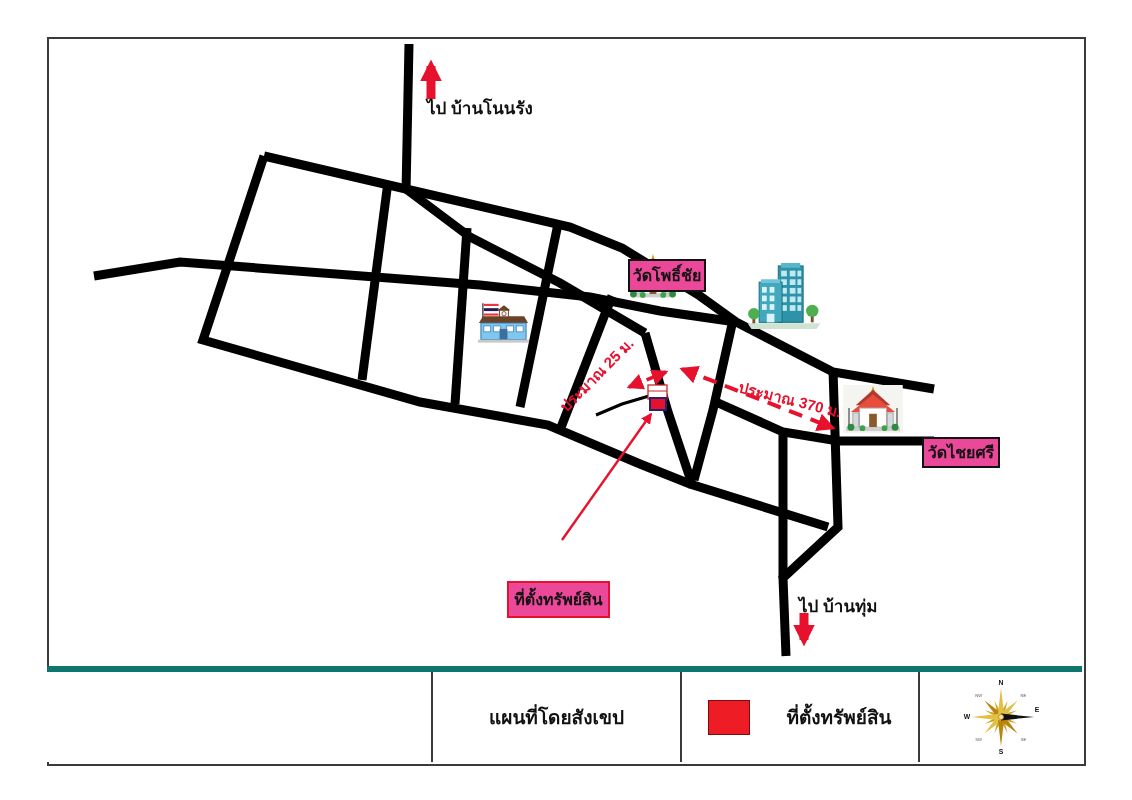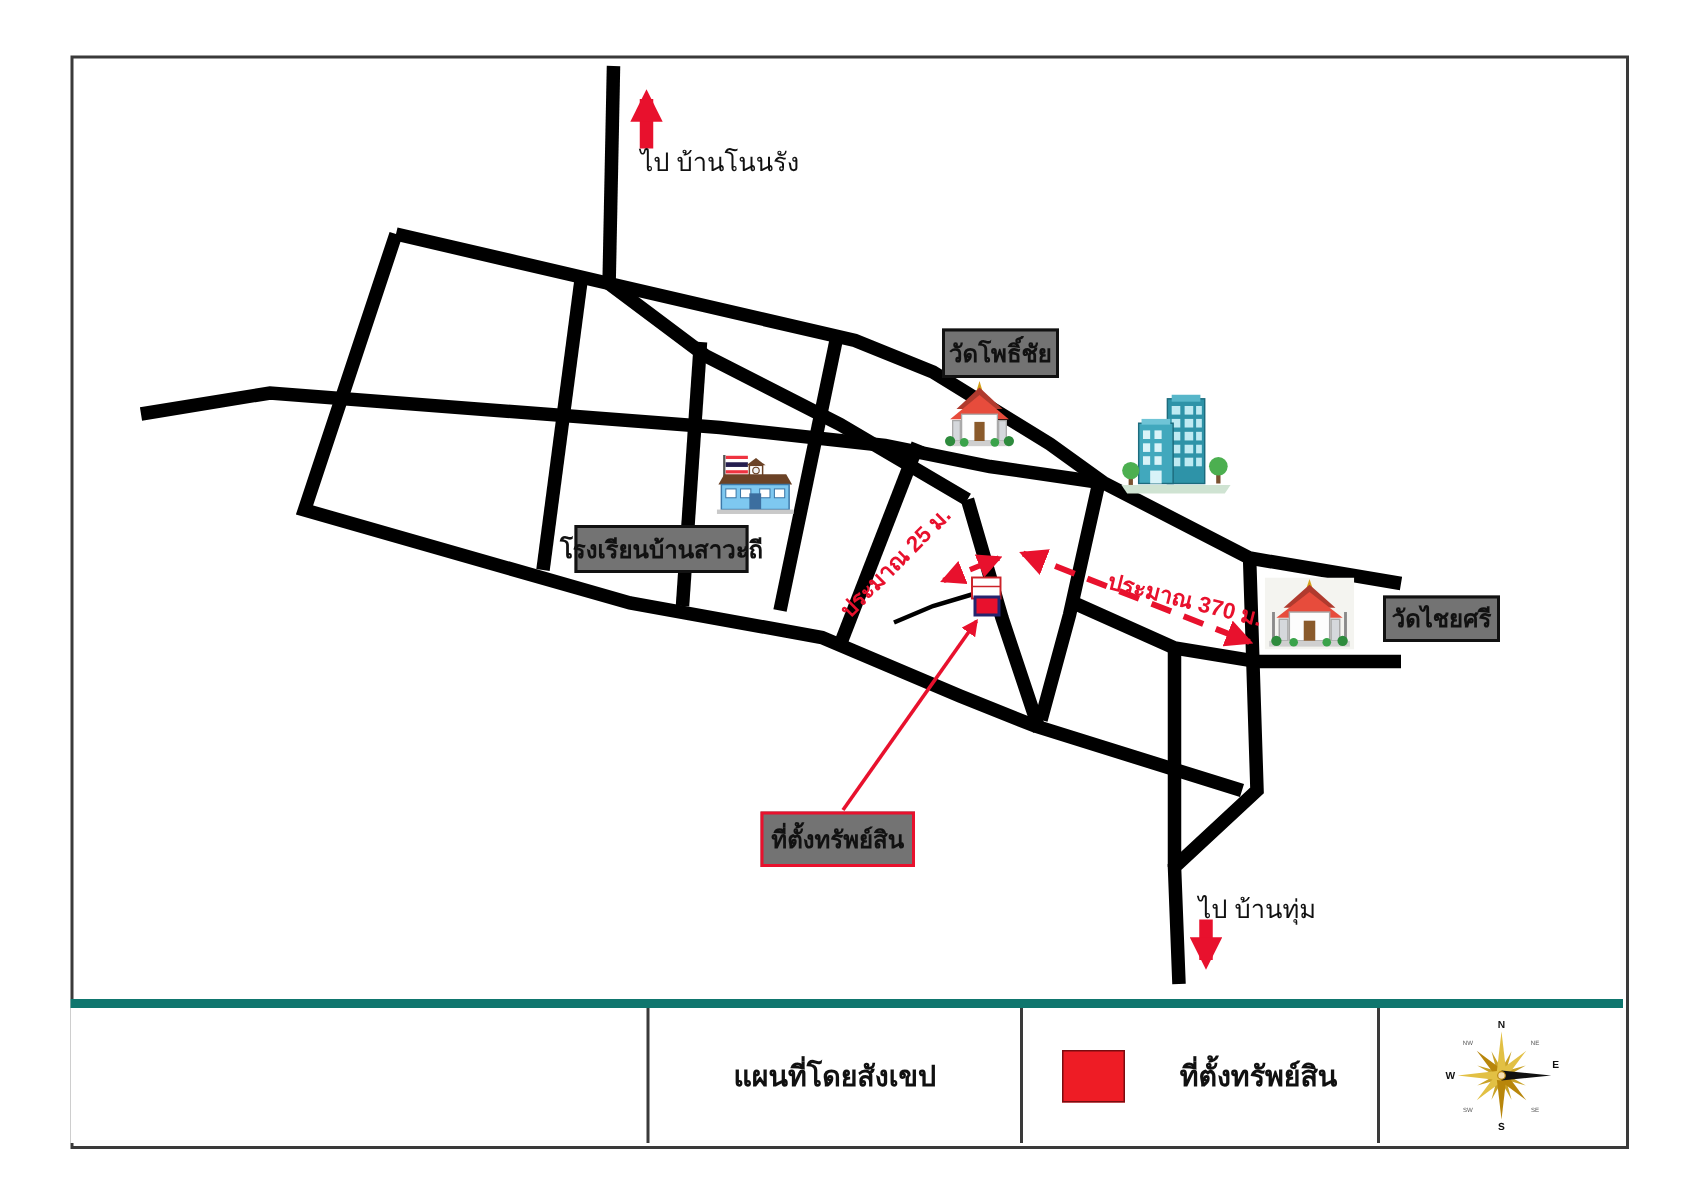--- a/index.html
+++ b/index.html
@@ -7,25 +7,25 @@
     position:relative;width:1132px;height:800px;background:#fff;overflow:hidden;
     font-family:"Liberation Sans",sans-serif;color:#111;
   }
   .map-frame{
     position:absolute;left:47px;top:37px;width:1035px;height:725px;
     border:2px solid #3a3a3a;background:#fff;
   }
   .layer{position:absolute;left:0;top:0;width:1132px;height:800px;pointer-events:none;}
   .label-box{
     position:absolute;display:flex;align-items:center;justify-content:center;
-    background:#737373;border:2px solid #111;font-weight:700;font-size:16px;
-    white-space:nowrap;box-sizing:border-box;z-index:6;
+    background:#ec4899;border:2px solid #111;font-weight:700;font-size:16px;
+    white-space:nowrap;box-sizing:border-box;z-index:6;margin-top:40px;
   }
   .label-box.red{border-color:#e8112d;}
-  .free-text{position:absolute;font-size:17px;font-weight:400;white-space:nowrap;z-index:6;}
+  .free-text{position:absolute;font-size:17px;font-weight:700;white-space:nowrap;z-index:6;}
   .dist-label{
     position:absolute;color:#e8112d;font-weight:700;font-size:15px;white-space:nowrap;
     z-index:7;text-align:center;
   }
   .icon{position:absolute;z-index:5;}
   .bottom-bar{
     position:absolute;left:47px;top:666px;width:1035px;height:96px;
     border-top:6px solid #0f766e;box-sizing:border-box;z-index:8;background:#fff;
   }
   .cell{position:absolute;top:0;height:100%;display:flex;align-items:center;justify-content:center;box-sizing:border-box;}
@@ -86,21 +86,20 @@
     </g>
   </svg>
 
   <div class="free-text" style="left:427px;top:94px;">ไป บ้านโนนรัง</div>
   <div class="free-text" style="left:799px;top:592px;text-align:center;">ไป บ้านทุ่ม</div>
 
   <div class="dist-label" style="left:542px;top:363px;width:110px;transform:rotate(-45deg);">ประมาณ 25 ม.</div>
   <div class="dist-label" style="left:725px;top:388px;width:130px;transform:rotate(14deg);">ประมาณ 370 ม.</div>
 
   <div class="label-box" style="left:628px;top:219px;width:78px;height:33px;">วัดโพธิ์ชัย</div>
-  <div class="label-box" style="left:383px;top:350px;width:116px;height:32px;">โรงเรียนบ้านสาวะถี</div>
   <div class="label-box" style="left:922px;top:397px;width:78px;height:31px;">วัดไชยศรี</div>
   <div class="label-box red" style="left:507px;top:541px;width:103px;height:37px;">ที่ตั้งทรัพย์สิน</div>
 
   <svg class="icon" style="left:627px;top:254px;" width="52" height="46" viewBox="0 0 60 54">
     <polygon points="30,0 33,10 27,10" fill="#d4a017"></polygon>
     <polygon points="12,22 30,5 48,22" fill="#b03a2e"></polygon>
     <polygon points="7,30 30,11 53,30" fill="#e74c3c"></polygon>
     <rect x="16" y="26" width="28" height="21" fill="#fdfdfd" stroke="#a8a8a8"></rect>
     <rect x="26" y="32" width="8" height="15" fill="#8a5a2b"></rect>
     <rect x="9" y="31" width="6" height="16" fill="#d5d8dc" stroke="#a8a8a8"></rect>

